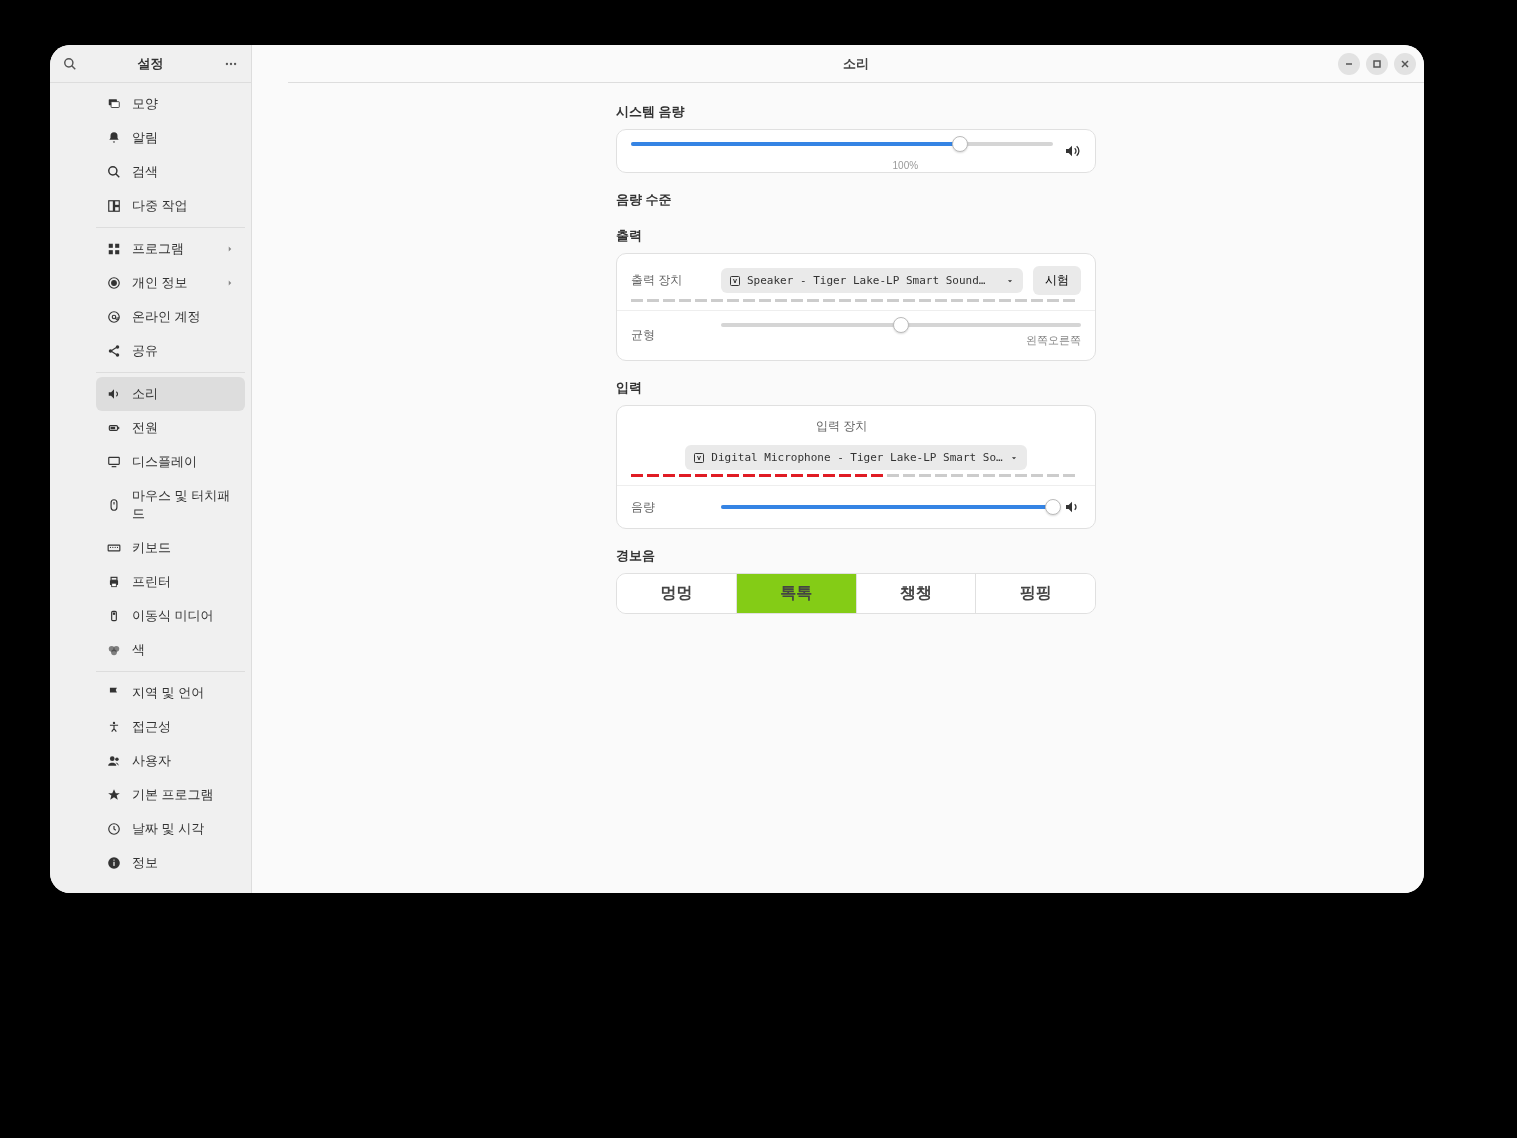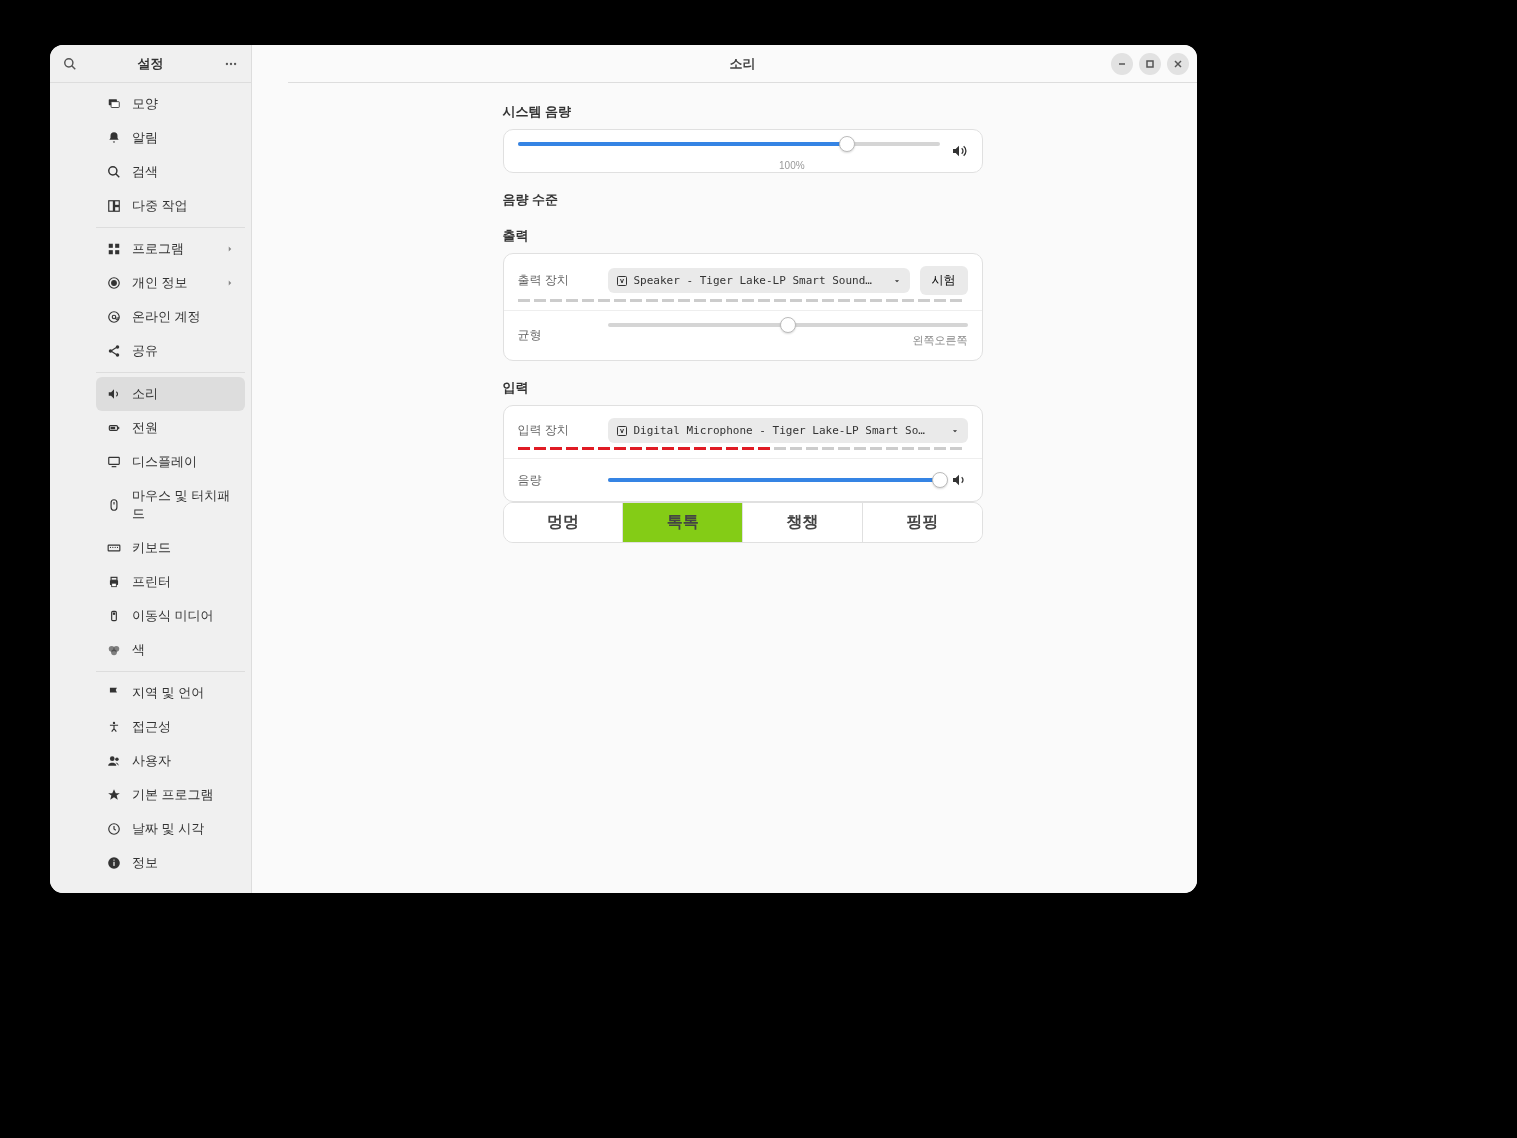--- a/index.html
+++ b/index.html
@@ -8,23 +8,23 @@
       font-family: -apple-system, BlinkMacSystemFont, "Segoe UI", sans-serif;
       width: 1517px;
       height: 1138px;
       display: flex;
       align-items: flex-start;
       justify-content: flex-start;
       padding: 45px 50px;
     }
     .window {
       background: #fafafa;
-      width: 1147px;
+      width: 1374px;
       height: 848px;
-      border-radius: 13px;
+      border-radius: 20px;
       overflow: hidden;
       display: flex;
       box-shadow: 0 4px 20px rgba(0,0,0,0.3);
       gap: 36px;
     }
     .sidebar {
       width: 202px;
       background: #f0f0f0;
       border-right: 1px solid #ddd;
       display: flex;
@@ -624,21 +624,21 @@
               <div class="slider-labels">
                 <span>왼쪽</span>
                 <span>오른쪽</span>
               </div>
             </div>
           </div>
         </div>
 
         <div class="section-title">입력</div>
         <div class="card">
-          <div class="card-row" style="padding-bottom:4px; border-bottom:none;">
+          <div class="card-row" style="padding-bottom:4px; border-bottom:none;flex-direction:column;">
             <span class="row-label">입력 장치</span>
             <div class="dropdown">
               <span>
                   <svg width="12" height="12" viewBox="0 0 24 24" fill="none" stroke="#333" stroke-width="2">
                     <rect x="3" y="3" width="18" height="18" rx="2"></rect>
                     <path d="M9 8l3 8 3-8"></path>
                   </svg>
                 </span>
               <span class="text">Digital Microphone - Tiger Lake-LP Smart So…</span>
               <span>
@@ -688,20 +688,21 @@
             </div>
             <div class="vol-icon">
               <svg width="16" height="16" viewBox="0 0 24 24" fill="#333">
                   <path d="M3 9v6h4l5 5V4L7 9H3z"></path>
                   <path d="M16 8a5 5 0 010 8" fill="none" stroke="#333" stroke-width="2"></path>
                 </svg>
             </div>
           </div>
         </div>
 
+        <div class="section-title">경보음</div>
         <div class="alert-grid" id="alert-grid">
             <div class="alert-btn">멍멍</div>
             <div class="alert-btn active">톡톡</div>
             <div class="alert-btn">챙챙</div>
             <div class="alert-btn">핑핑</div>
           </div>
 
       </div>
     </div>
   </div>

